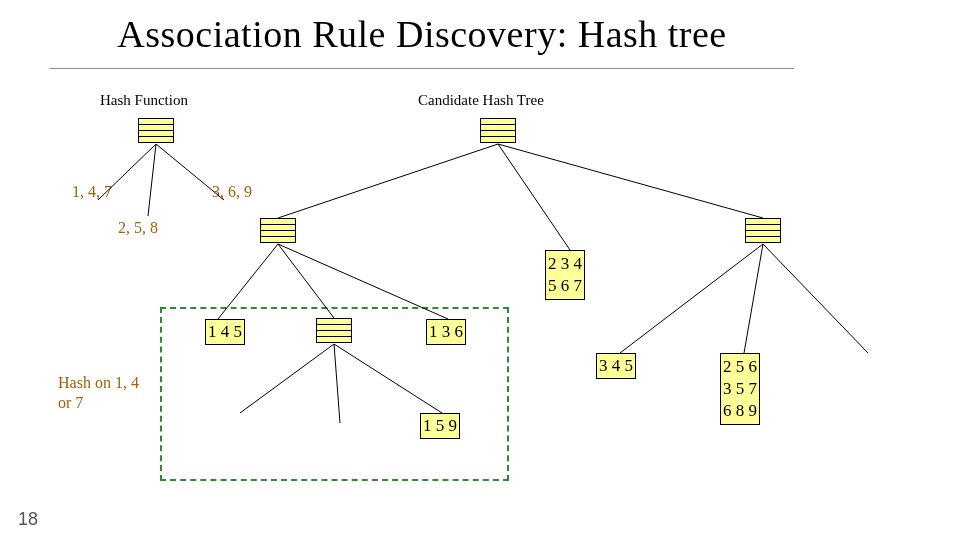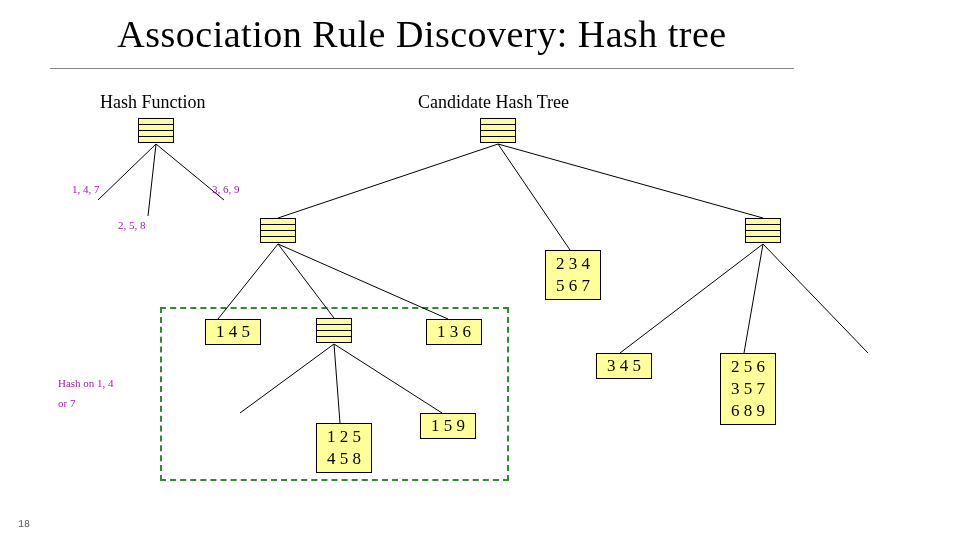--- a/index.html
+++ b/index.html
@@ -1,25 +1,25 @@
 <!DOCTYPE html>
 <html><head>
 <meta charset="utf-8">
 <style>
   html,body{margin:0;padding:0;width:960px;height:540px;background:#fff;font-family:"Times New Roman",serif;overflow:hidden}
   .slide{position:relative;width:844px;height:540px}
   .title{position:absolute;top:12px;left:0;right:0;text-align:center;font-size:38px;letter-spacing:.5px;color:#000}
   .hr{position:absolute;top:68px;left:50px;right:50px;height:1px;background:#888}
-  .label{position:absolute;font-size:18px;color:#000;white-space:nowrap}
-  .small{position:absolute;font-size:11px;color:#a21caf;white-space:nowrap}
-  .page{position:absolute;left:18px;bottom:10px;font-size:10px;font-family:Liberation Mono, monospace;color:#555}
+  .label{position:absolute;font-size:15px;color:#000;white-space:nowrap}
+  .small{position:absolute;font-size:16px;color:#a16207;white-space:nowrap}
+  .page{position:absolute;left:18px;bottom:10px;font-size:18px;font-family:Liberation Sans, sans-serif;color:#555}
   .node{position:absolute;width:36px}
   .node div{height:7px;background:#ffff99;border:1px solid #000;box-sizing:border-box;margin-top:-1px}
   .node div:first-child{margin-top:0}
-  .leaf{position:absolute;background:#ffff99;border:1px solid #000;font-size:17px;color:#000;padding:2px 10px;line-height:20px;white-space:nowrap}
+  .leaf{position:absolute;background:#ffff99;border:1px solid #000;font-size:17px;color:#000;padding:2px 2px;line-height:20px;white-space:nowrap}
   .dashbox{position:absolute;border:2px dashed #2e8b2e;background:transparent}
   svg{position:absolute;top:0;left:0;pointer-events:none}
   line{stroke:#000;stroke-width:1}
 </style>
 </head>
 <body>
 
 <div class="slide">
 
   <div class="title">Association Rule Discovery: Hash tree</div>
@@ -81,24 +81,20 @@
   <div class="leaf" style="top:353px;left:596px">3 4 5</div>
 
   <div class="leaf" style="top:353px;left:720px;line-height:22px">
     <div>2 5 6</div>
     <div>3 5 7</div>
     <div>6 8 9</div>
   </div>
 
 
 
-  <div class="leaf" style="top:423px;left:316px;line-height:22px">
-    <div>1 2 5</div>
-    <div>4 5 8</div>
-  </div>
 
   <div class="leaf" style="top:413px;left:420px">1 5 9</div>
 
   <div class="dashbox" style="top:307px;left:160px;width:345px;height:170px"></div>
 
   <svg width="960" height="540">
 
     <line x1="156" y1="144" x2="98" y2="200"></line>
     <line x1="156" y1="144" x2="148" y2="216"></line>
     <line x1="156" y1="144" x2="224" y2="200"></line>

